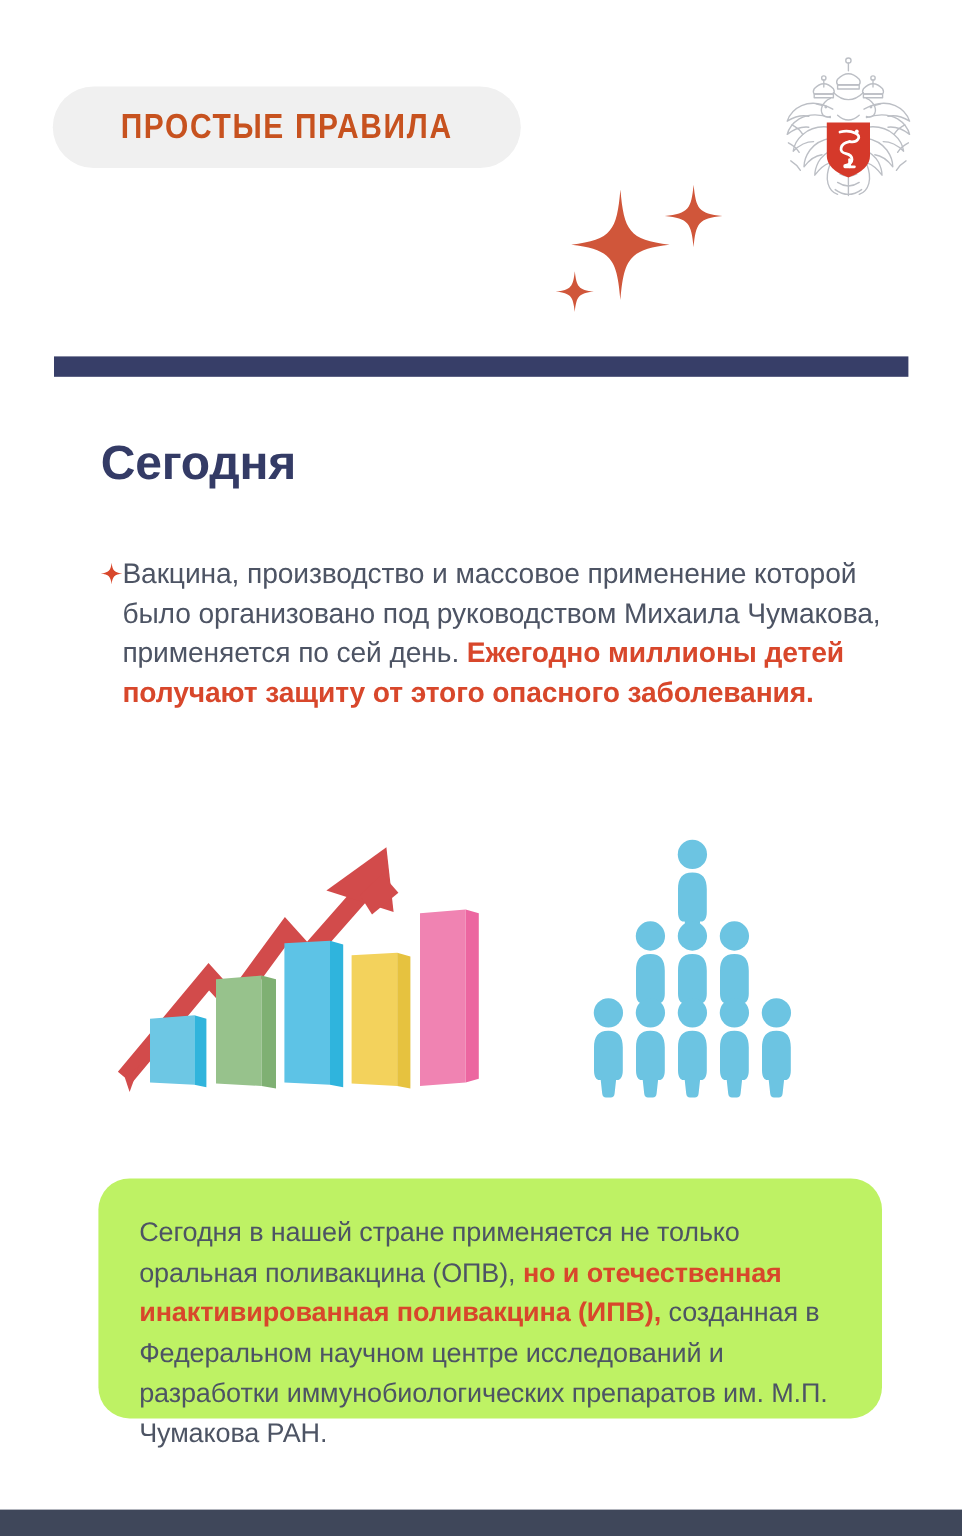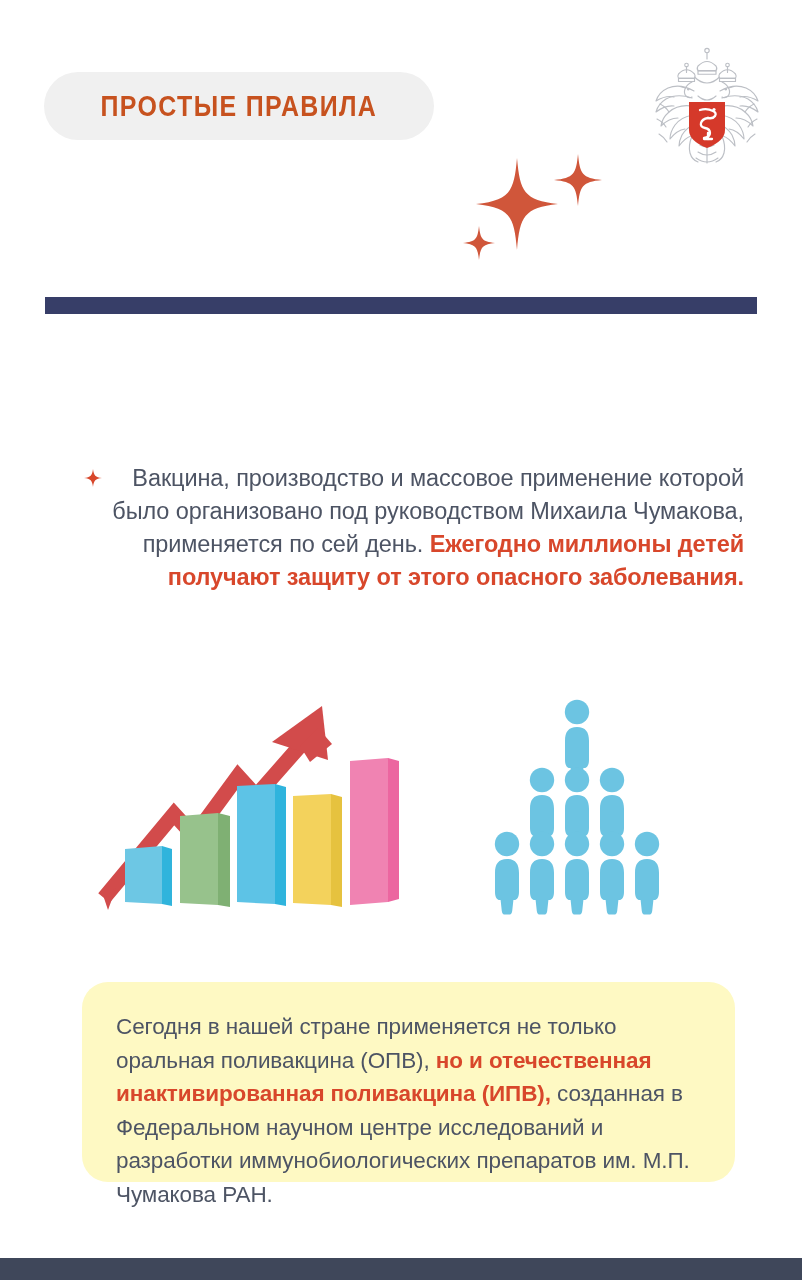--- a/index.html
+++ b/index.html
@@ -94,21 +94,20 @@
   }
 
   
   .bullet-block {
     position: absolute;
     left: 84px;
     top: 462px;
     width: 660px;
     display: flex;
     align-items: flex-start;
-    text-align: right;
   }
   .bullet-star {
     flex: 0 0 auto;
     width: 18px;
     height: 18px;
     margin-top: 7px;
   }
   .bullet-text {
     font-size: 23.5px;
     line-height: 33px;
@@ -143,21 +142,21 @@
     height: 222px;
   }
 
   
   .callout {
     position: absolute;
     left: 82px;
     top: 982px;
     width: 653px;
     height: 200px;
-    background: #fef9c3;
+    background: #bef264;
     border-radius: 26px;
     box-sizing: border-box;
     padding: 28px 34px 0 34px;
   }
   .callout-text {
     font-size: 22.5px;
     line-height: 33.5px;
     color: #4d5464;
     letter-spacing: -0.1px;
   }
@@ -263,20 +262,21 @@
 
         <path d="M126 2 C128 22 130 26 150 28 C130 30 128 34 126 54 C124 34 122 30 102 28 C122 26 124 22 126 2 Z" fill="#d0563a"></path>
 
         <path d="M27 74 C28.5 87 30 89.5 43 91 C30 92.5 28.5 95 27 108 C25.5 95 24 92.5 11 91 C24 89.5 25.5 87 27 74 Z" fill="#d0563a"></path>
       </svg>
     </div>
   </div>
 
   <div class="divider"></div>
 
+  <h1 class="section-heading">Сегодня</h1>
 
   <div class="bullet-block">
     <span class="bullet-star">
       <svg viewBox="0 0 18 18" width="18" height="18" aria-hidden="true">
         <path d="M9 0 C9.8 6.6 11.4 8.2 18 9 C11.4 9.8 9.8 11.4 9 18 C8.2 11.4 6.6 9.8 0 9 C6.6 8.2 8.2 6.6 9 0 Z" fill="#d8472b"></path>
       </svg>
     </span>
     <div class="bullet-text">
       <span>Вакцина, производство и массовое применение которой было организовано под руководством Михаила Чумакова, применяется по сей день. </span><span class="hl">Ежегодно миллионы детей получают защиту от этого опасного заболевания.</span>
     </div>

